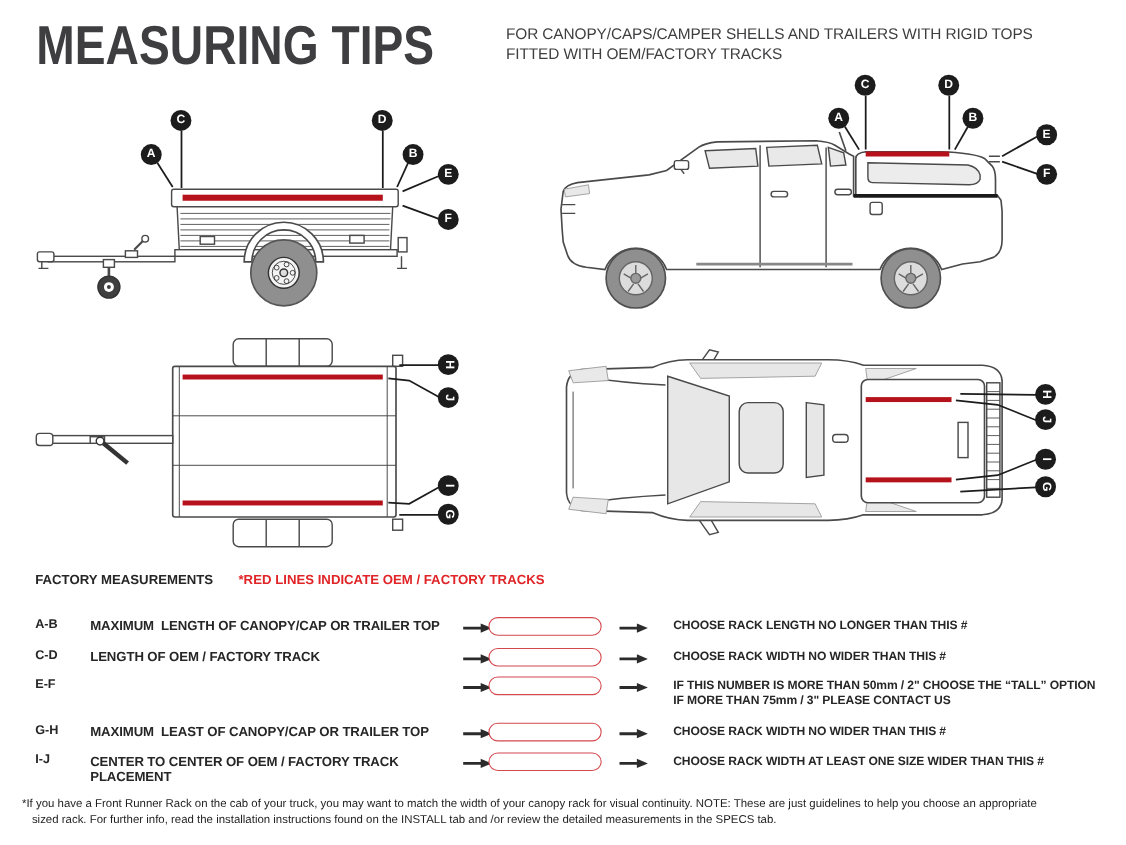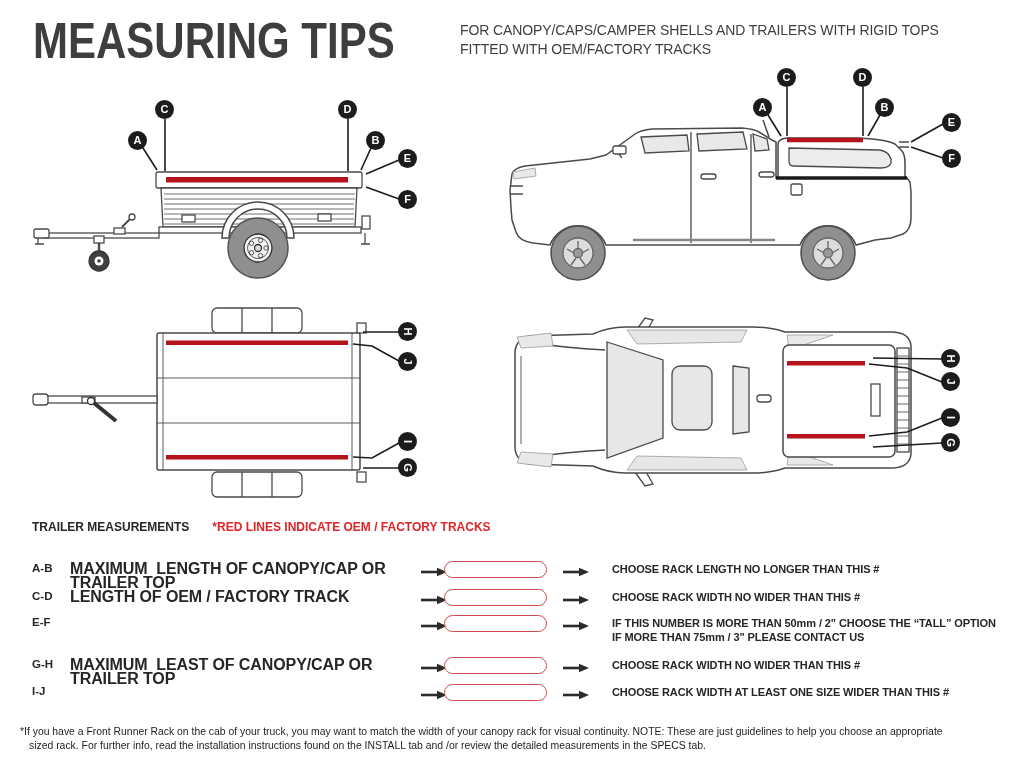--- a/index.html
+++ b/index.html
@@ -11,21 +11,21 @@
   .diagram svg{position:absolute;left:0;top:0}
   .co{position:absolute;width:19px;height:19px;border-radius:50%;background:#1c1c1c;color:#fff;
       font-size:11px;font-weight:bold;display:flex;align-items:center;justify-content:center;line-height:1}
   .co.rot{transform:rotate(90deg)}
   .legend{top:520px;left:32px;font-size:12px;font-weight:bold;white-space:nowrap}
   .legend .rednote{color:#e02427;margin-left:23px}
   .rows{top:556px;left:0;width:1024px;height:170px}
   .mrow{position:absolute;left:0;width:852px}
   .mrow span{position:absolute;display:block}
   .m-id{left:32px;width:36px;font-size:11.5px;font-weight:bold}
-  .m-desc{left:70px;width:352px;font-size:16px;font-weight:bold;line-height:14px;white-space:pre-wrap;letter-spacing:-.1px}
+  .m-desc{left:82px;width:352px;font-size:12px;font-weight:bold;line-height:14px;white-space:pre-wrap;letter-spacing:-.1px}
   .m-guid{left:612px;width:420px;font-size:11px;font-weight:bold;line-height:14px;white-space:pre-wrap;letter-spacing:-.1px}
   .arrow{top:1px;width:26px;height:10px}
   .a1{left:421px}.a2{left:563px}
   .pill{left:444px;top:-1px;width:101px;height:15px;border:1.6px solid #d4494e;border-radius:9px;background:#fff}
   .footnote{left:20px;top:725px;width:1000px;font-size:10.4px;line-height:13.5px;color:#1e1e1e;
             padding-left:9px;text-indent:-9px;white-space:pre-wrap}
 </style>
 </head>
 <body>
 
@@ -225,21 +225,21 @@
       <path d="M447,133 L378,137"></path>
     </g>
   </svg>
   <div class="co rot" style="left:446px;top:39px">H</div>
   <div class="co rot" style="left:446px;top:62px">J</div>
   <div class="co rot" style="left:446px;top:98px">I</div>
   <div class="co rot" style="left:446px;top:123px">G</div>
 </div>
 
 <div class="abs legend">
-  <span>TRAILER MEASUREMENTS</span><span class="rednote">*RED LINES INDICATE OEM / FACTORY TRACKS</span>
+  <span>FACTORY MEASUREMENTS</span><span class="rednote">*RED LINES INDICATE OEM / FACTORY TRACKS</span>
 </div>
 
 <div class="abs rows">
 
   <div class="mrow" style="top:6px;height:26px">
     <span class="m-id">A-B</span>
     <span class="m-desc">MAXIMUM  LENGTH OF CANOPY/CAP OR TRAILER TOP</span>
     <span class="arrow a1"><svg width="26" height="10" viewBox="0 0 26 10">
           <line x1="0" y1="5" x2="17" y2="5" stroke="#2b2b2b" stroke-width="2.6"></line>
           <polygon points="16,0.8 26,5 16,9.2" fill="#2b2b2b"></polygon>
@@ -292,20 +292,21 @@
     <span class="pill"></span>
     <span class="arrow a2"><svg width="26" height="10" viewBox="0 0 26 10">
           <line x1="0" y1="5" x2="17" y2="5" stroke="#2b2b2b" stroke-width="2.6"></line>
           <polygon points="16,0.8 26,5 16,9.2" fill="#2b2b2b"></polygon>
         </svg></span>
     <span class="m-guid">CHOOSE RACK WIDTH NO WIDER THAN THIS #</span>
   </div>
 
   <div class="mrow" style="top:129px;height:26px">
     <span class="m-id">I-J</span>
+    <span class="m-desc">CENTER TO CENTER OF OEM / FACTORY TRACK PLACEMENT</span>
     <span class="arrow a1"><svg width="26" height="10" viewBox="0 0 26 10">
           <line x1="0" y1="5" x2="17" y2="5" stroke="#2b2b2b" stroke-width="2.6"></line>
           <polygon points="16,0.8 26,5 16,9.2" fill="#2b2b2b"></polygon>
         </svg></span>
     <span class="pill"></span>
     <span class="arrow a2"><svg width="26" height="10" viewBox="0 0 26 10">
           <line x1="0" y1="5" x2="17" y2="5" stroke="#2b2b2b" stroke-width="2.6"></line>
           <polygon points="16,0.8 26,5 16,9.2" fill="#2b2b2b"></polygon>
         </svg></span>
     <span class="m-guid">CHOOSE RACK WIDTH AT LEAST ONE SIZE WIDER THAN THIS #</span>

